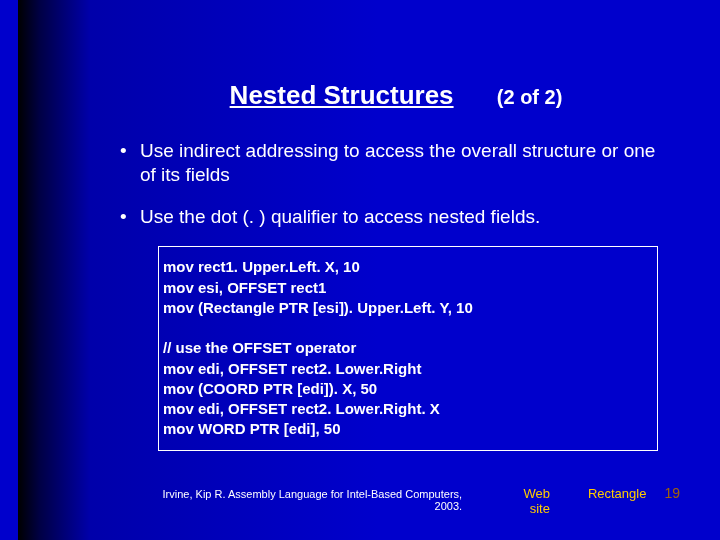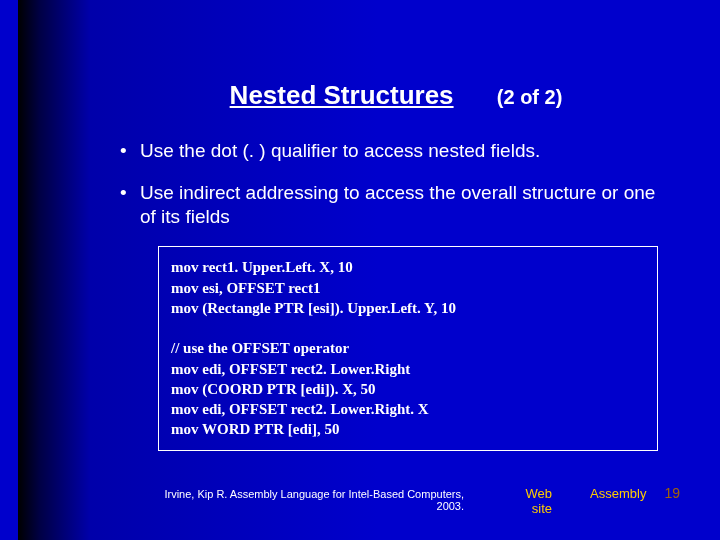--- a/index.html
+++ b/index.html
@@ -39,22 +39,22 @@
   ul > li::before {
     content: "•";
     position: absolute;
     left: 4px;
     top: 0;
     font-size: 19px;
   }
   .codebox {
     border: 1px solid #ffffff;
     margin: 8px 40px 0 64px;
-    padding: 10px 12px;
-    font-family: Liberation Serif, serif;
+    padding: 10px 4px;
+    font-family: Liberation Sans, sans-serif;
     font-size: 15px;
     font-weight: bold;
     line-height: 1.35;
     white-space: pre;
   }
   .footer {
     position: absolute;
     bottom: 24px;
     left: 0;
     right: 0;
@@ -81,33 +81,33 @@
 </head>
 <body>
 
 <div class="slide">
   <h1 class="title">
     <span class="title-main">Nested Structures</span>
     <span class="title-sub">(2 of 2)</span>
   </h1>
 
   <ul>
+    <li>Use indirect addressing to access the overall structure or one of its fields</li>
     <li>Use the dot (. ) qualifier to access nested fields.</li>
-    <li>Use indirect addressing to access the overall structure or one of its fields</li>
   </ul>
 
   <div class="codebox">mov rect1. Upper.Left. X, 10
 mov esi, OFFSET rect1
 mov (Rectangle PTR [esi]). Upper.Left. Y, 10
 
 // use the OFFSET operator
 mov edi, OFFSET rect2. Lower.Right
 mov (COORD PTR [edi]). X, 50
 mov edi, OFFSET rect2. Lower.Right. X
 mov WORD PTR [edi], 50</div>
 </div>
 
 <div class="footer">
   <span class="cite">Irvine, Kip R. Assembly Language for Intel-Based Computers, 2003.</span>
   <a class="link">Web site</a>
-  <a class="link">Assembly</a>
+  <a class="link">Rectangle</a>
   <span class="pagenum">19</span>
 </div>
 
 </body></html>

